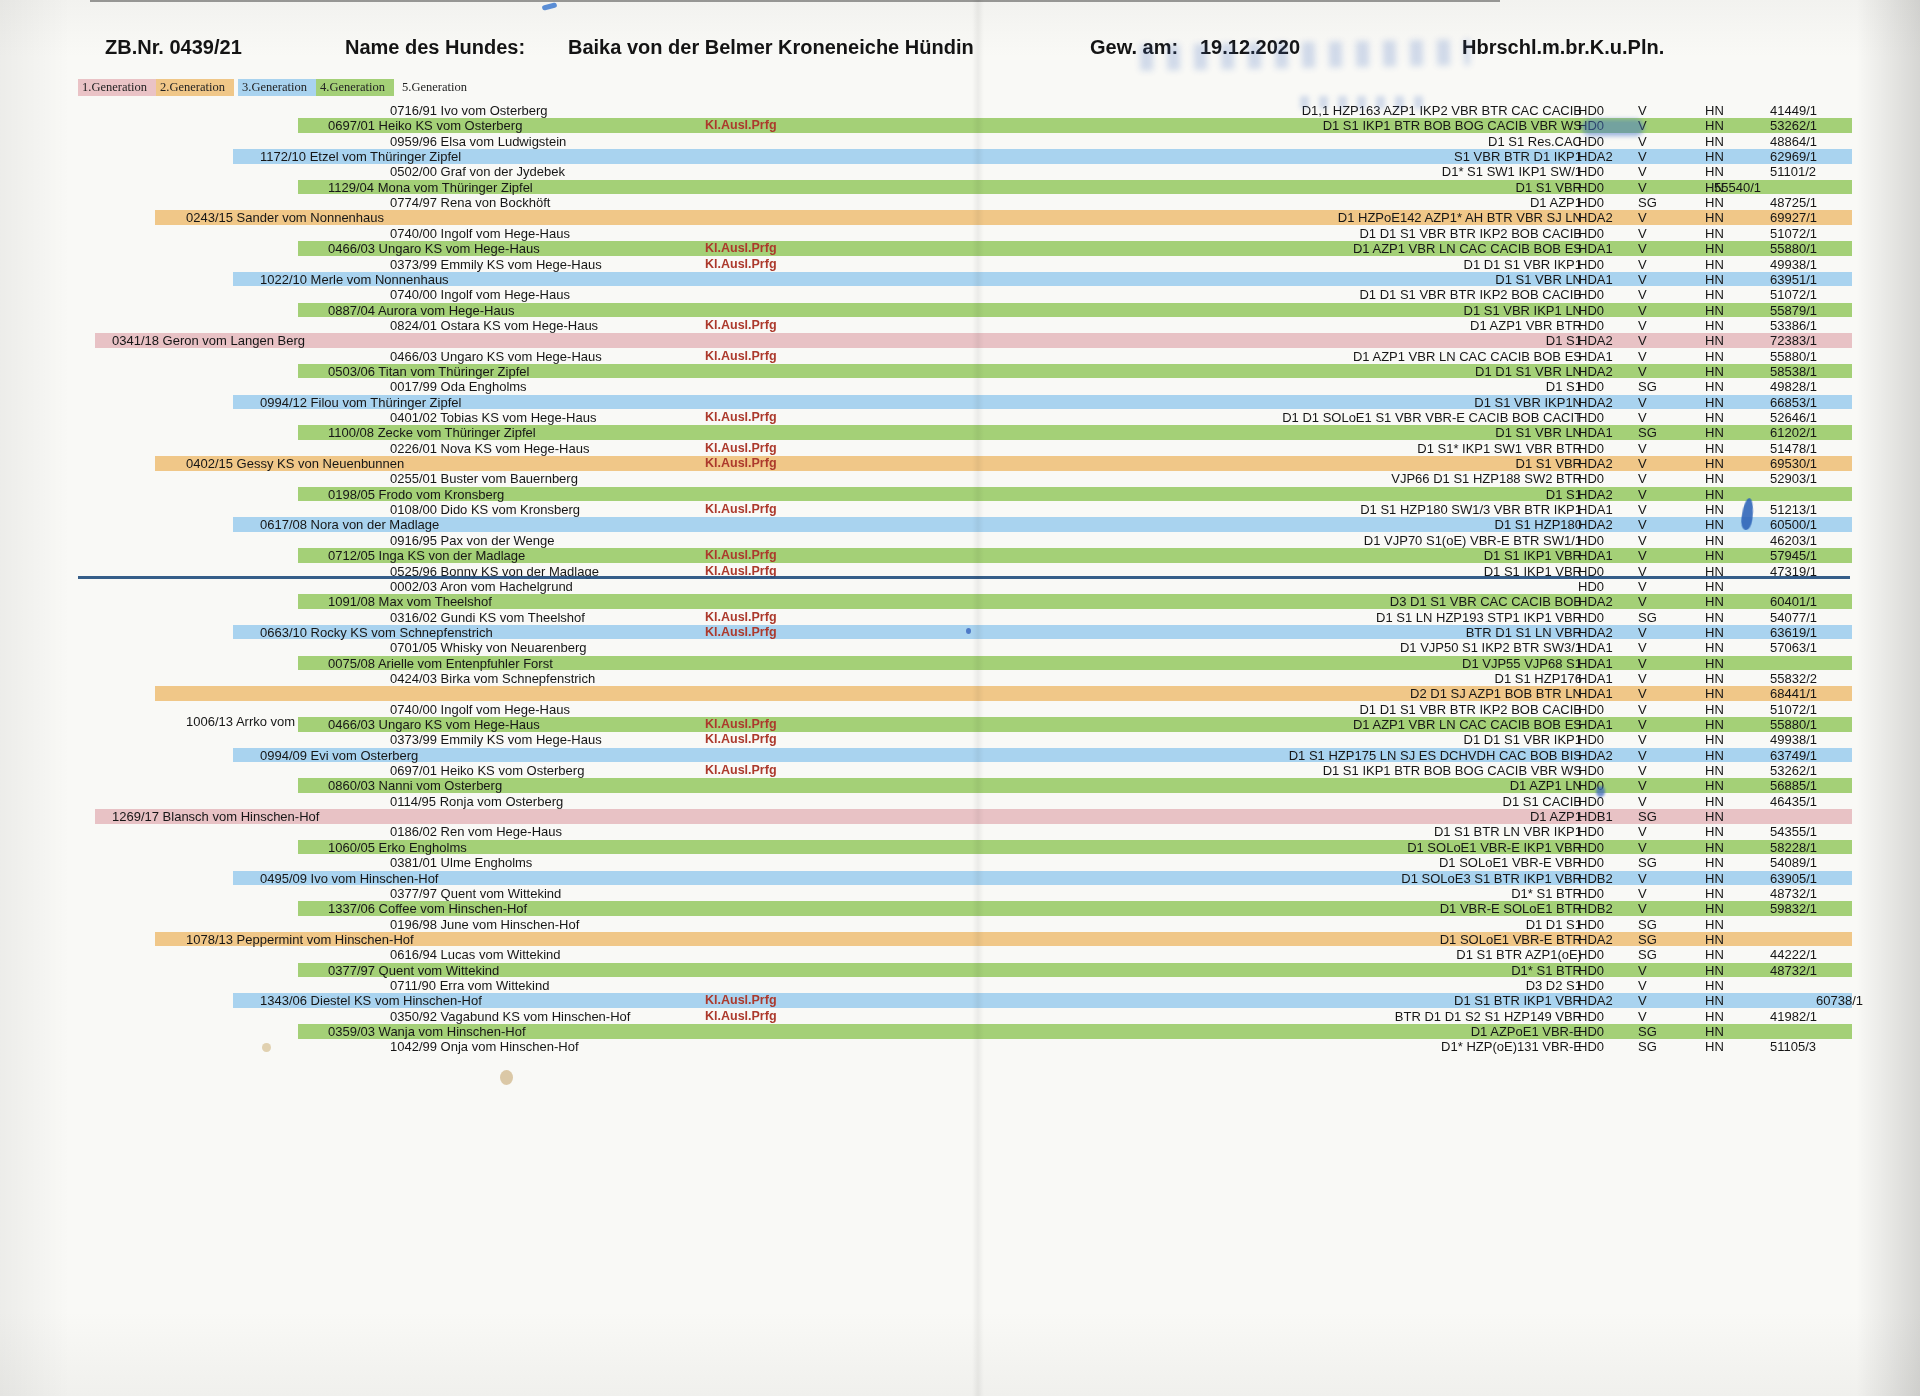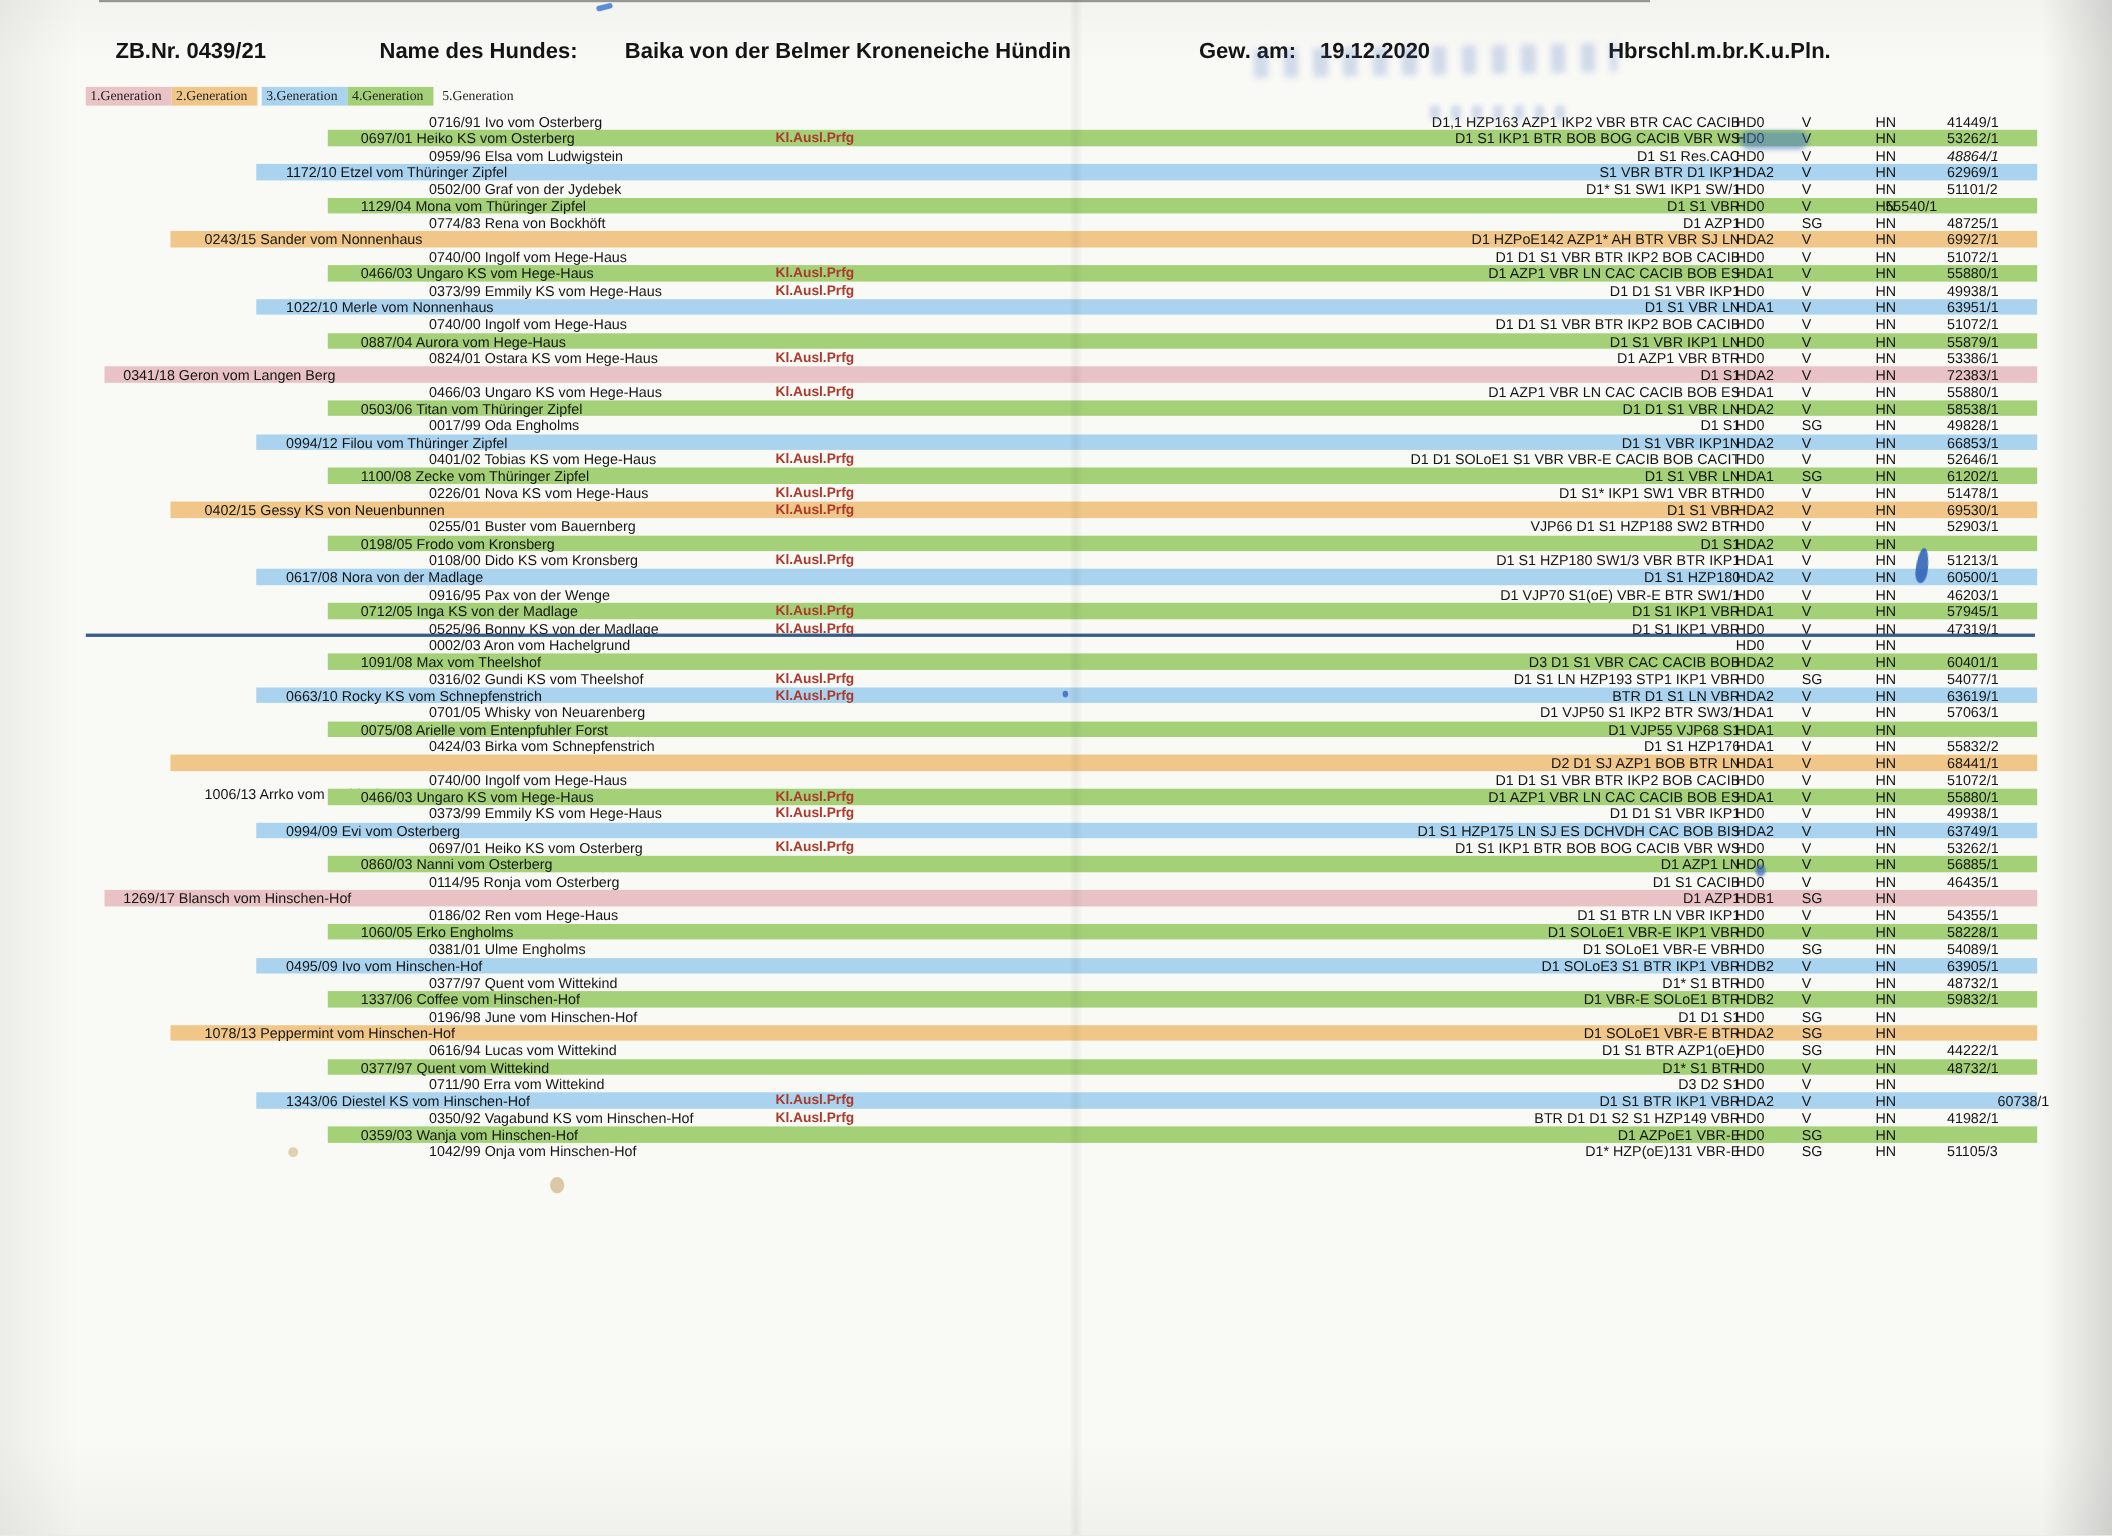--- a/index.html
+++ b/index.html
@@ -78,21 +78,21 @@
         <span style="left: 1638px;">V</span>
         <span style="left: 1705px;">HN</span>
         <span style="left: 1770px;">53262/1</span>
       </div>
       <div class="prow" style="top: 133.7px;">
         <span style="left: 390px;">0959/96 Elsa vom Ludwigstein</span>
         <span class="awards">D1 S1 Res.CAC</span>
         <span style="left: 1578px;">HD0</span>
         <span style="left: 1638px;">V</span>
         <span style="left: 1705px;">HN</span>
-        <span style="left: 1770px; font-style: italic;">48864/1</span>
+        <span style="left: 1770px;">48864/1</span>
       </div>
       <div class="prow" style="top: 149.05px;">
         <div class="bar" style="left: 233px; width: 1619px; background: rgb(169, 211, 239);"></div>
         <span style="left: 260px;">1172/10 Etzel vom Thüringer Zipfel</span>
         <span class="awards">S1 VBR BTR D1 IKP1</span>
         <span style="left: 1578px;">HDA2</span>
         <span style="left: 1638px;">V</span>
         <span style="left: 1705px;">HN</span>
         <span style="left: 1770px;">62969/1</span>
       </div>
@@ -107,21 +107,21 @@
       <div class="prow" style="top: 179.75px;">
         <div class="bar" style="left: 298px; width: 1554px; background: rgb(164, 208, 119);"></div>
         <span style="left: 328px;">1129/04 Mona vom Thüringer Zipfel</span>
         <span class="awards">D1 S1 VBR</span>
         <span style="left: 1578px;">HD0</span>
         <span style="left: 1638px;">V</span>
         <span style="left: 1705px;">HN</span>
         <span style="left: 1714px;">55540/1</span>
       </div>
       <div class="prow" style="top: 195.1px;">
-        <span style="left: 390px;">0774/83 Rena von Bockhöft</span>
+        <span style="left: 390px;">0774/97 Rena von Bockhöft</span>
         <span class="awards">D1 AZP1</span>
         <span style="left: 1578px;">HD0</span>
         <span style="left: 1638px;">SG</span>
         <span style="left: 1705px;">HN</span>
         <span style="left: 1770px;">48725/1</span>
       </div>
       <div class="prow" style="top: 210.45px;">
         <div class="bar" style="left: 155px; width: 1697px; background: rgb(240, 199, 136);"></div>
         <span style="left: 186px;">0243/15 Sander vom Nonnenhaus</span>
         <span class="awards">D1 HZPoE142 AZP1* AH BTR VBR SJ LN</span>

